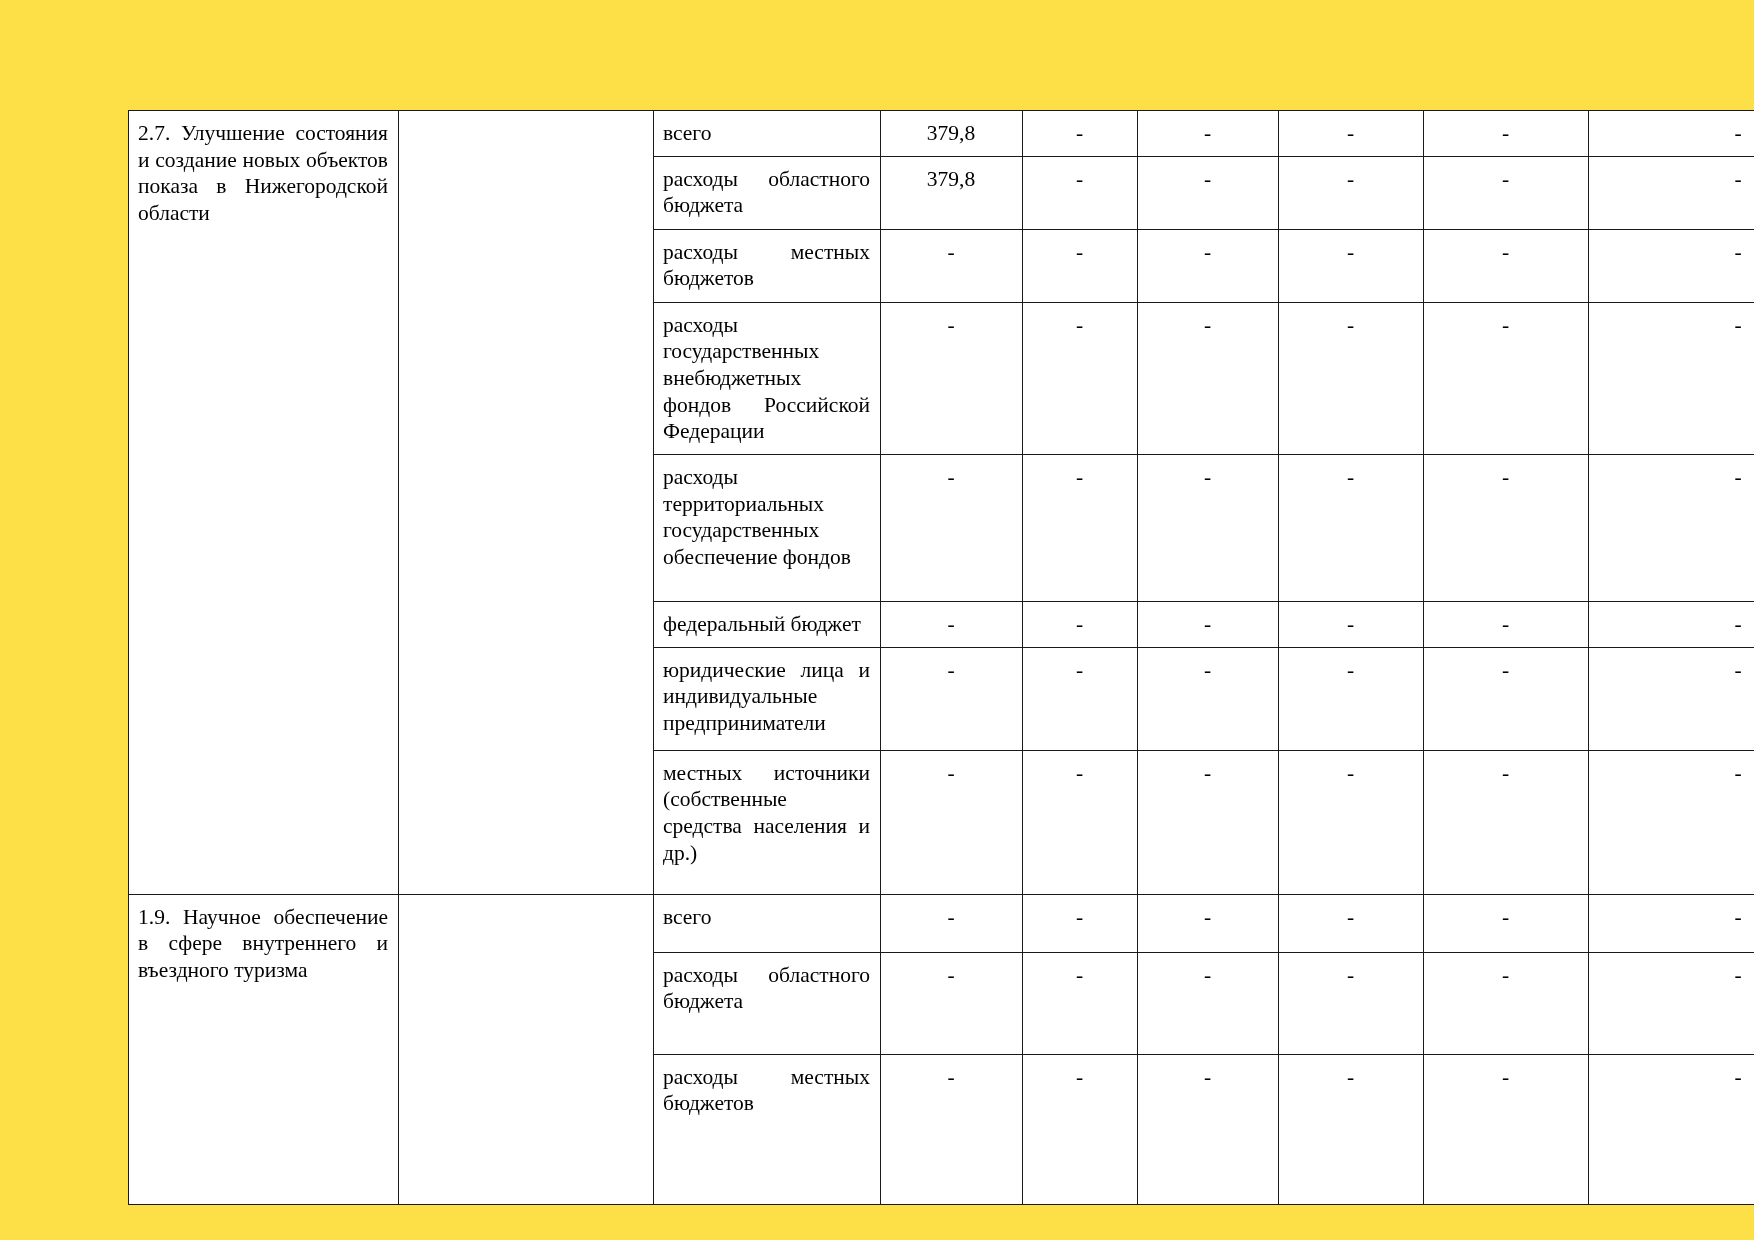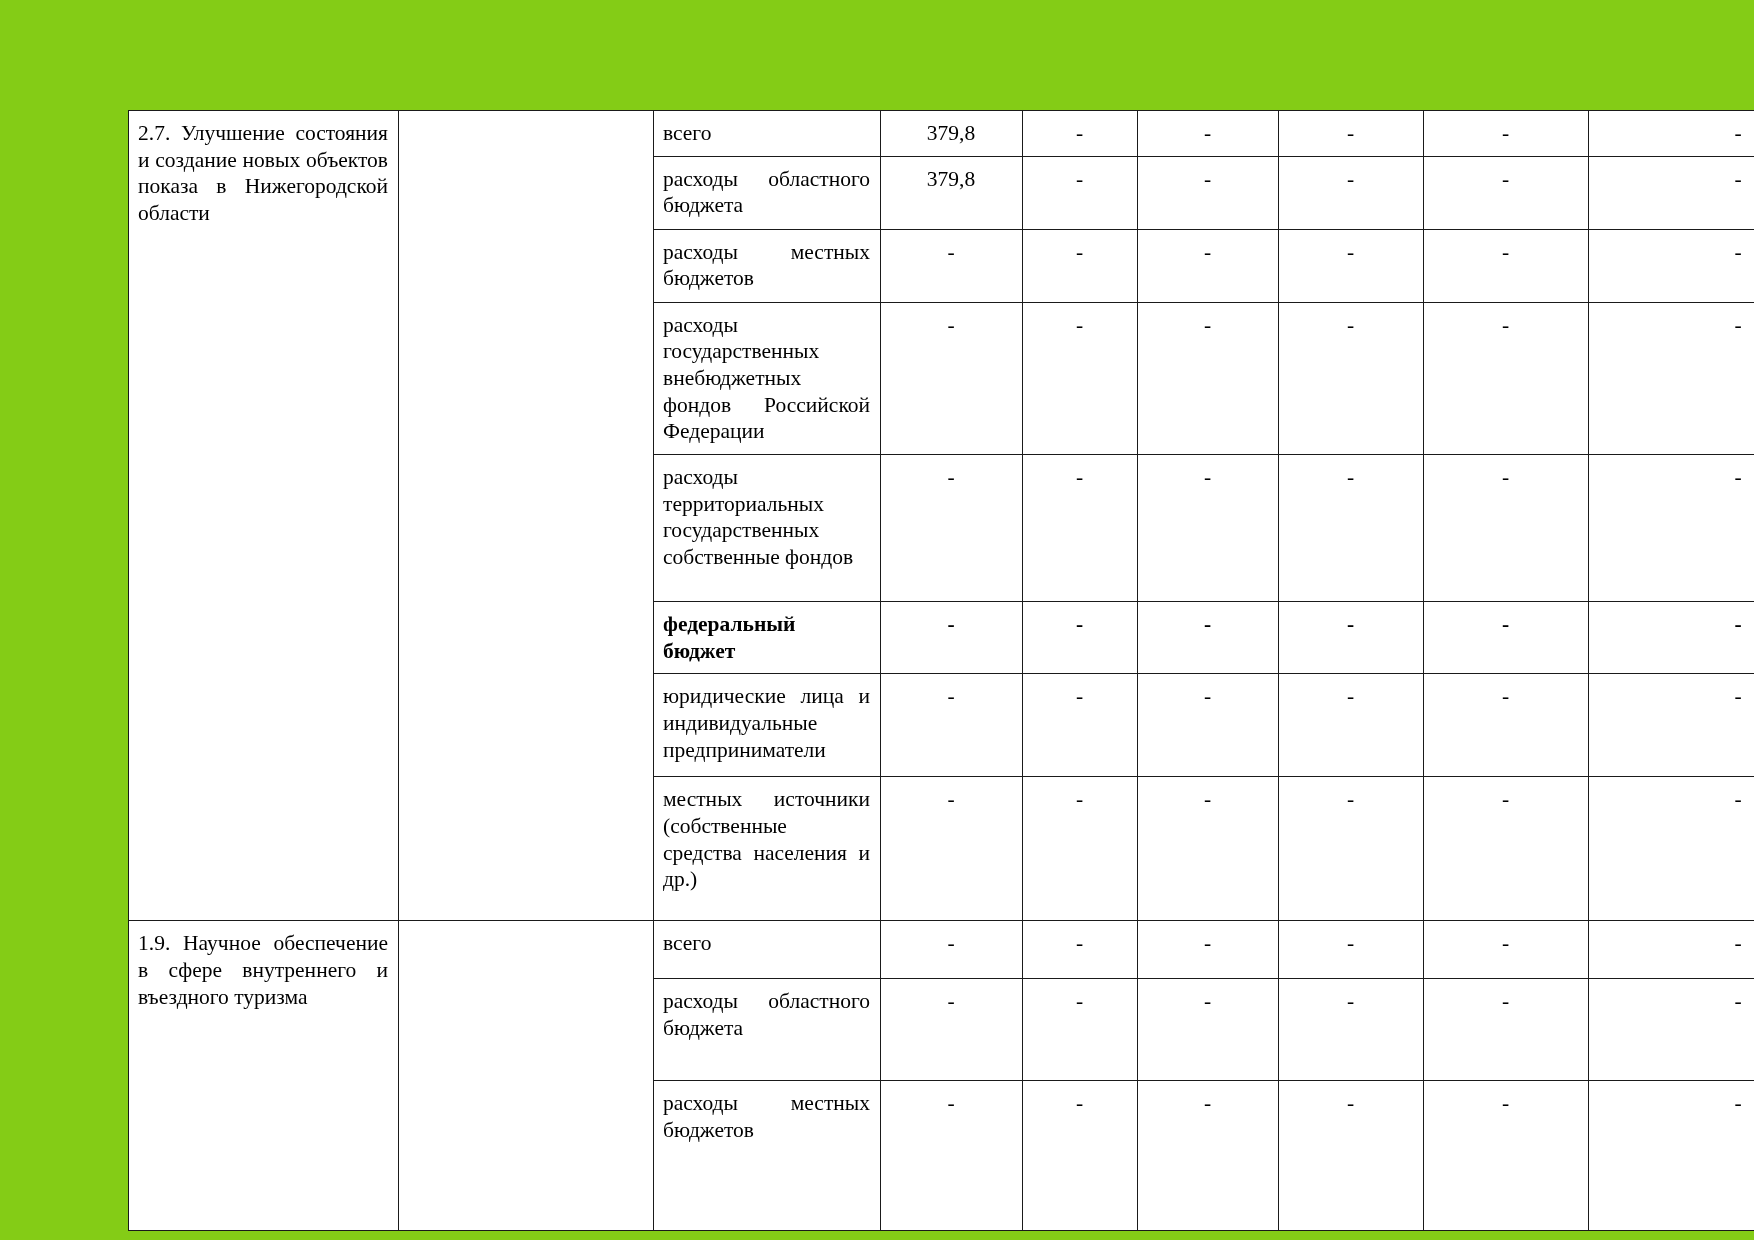--- a/index.html
+++ b/index.html
@@ -17,21 +17,21 @@
     color: #000000;
     -webkit-font-smoothing: antialiased;
   }
 
   .page {
     position: absolute;
     left: 0;
     top: 0;
     width: 1754px;
     height: 1240px;
-    background: #84cc16;
+    background: #fde047;
   }
 
   
   .table-clip {
     position: absolute;
     left: 128px;
     top: 110px;
     width: 1626px;   
     overflow: hidden;
   }
@@ -86,21 +86,21 @@
   }
   .cell-empty {
     padding: 0;
   }
 
   
   tr.r-h45  td { height: 26px; }
   tr.r-h73  td { height: 54px; }
   tr.r-h149 td { height: 130px; font-family: Liberation Serif, serif; }
   tr.r-h147 td { height: 128px; }
-  tr.r-h43  td { height: 24px; font-weight: bold; }
+  tr.r-h43  td { height: 24px; }
   tr.r-h103 td { height: 84px; }
   tr.r-h144 td { height: 125px; }
   tr.r-h58  td { height: 39px; }
   tr.r-h102 td { height: 83px; }
   tr.r-h150 td { height: 131px; }
 
   .dash { letter-spacing: 0; }
 </style>
 </head>
 <body>
@@ -157,21 +157,21 @@
           <td class="cell-source">расходы государственных внебюджетных фондов Российской Федерации</td>
           <td class="cell-num dash">-</td>
           <td class="cell-num dash">-</td>
           <td class="cell-num dash">-</td>
           <td class="cell-num dash">-</td>
           <td class="cell-num dash">-</td>
           <td class="cell-num dash">-</td>
         </tr>
 
         <tr class="r-h147">
-          <td class="cell-source">расходы территориальных государственных собственные фондов</td>
+          <td class="cell-source">расходы территориальных государственных обеспечение фондов</td>
           <td class="cell-num dash">-</td>
           <td class="cell-num dash">-</td>
           <td class="cell-num dash">-</td>
           <td class="cell-num dash">-</td>
           <td class="cell-num dash">-</td>
           <td class="cell-num dash">-</td>
         </tr>
 
         <tr class="r-h43">
           <td class="cell-source">федеральный бюджет</td>

